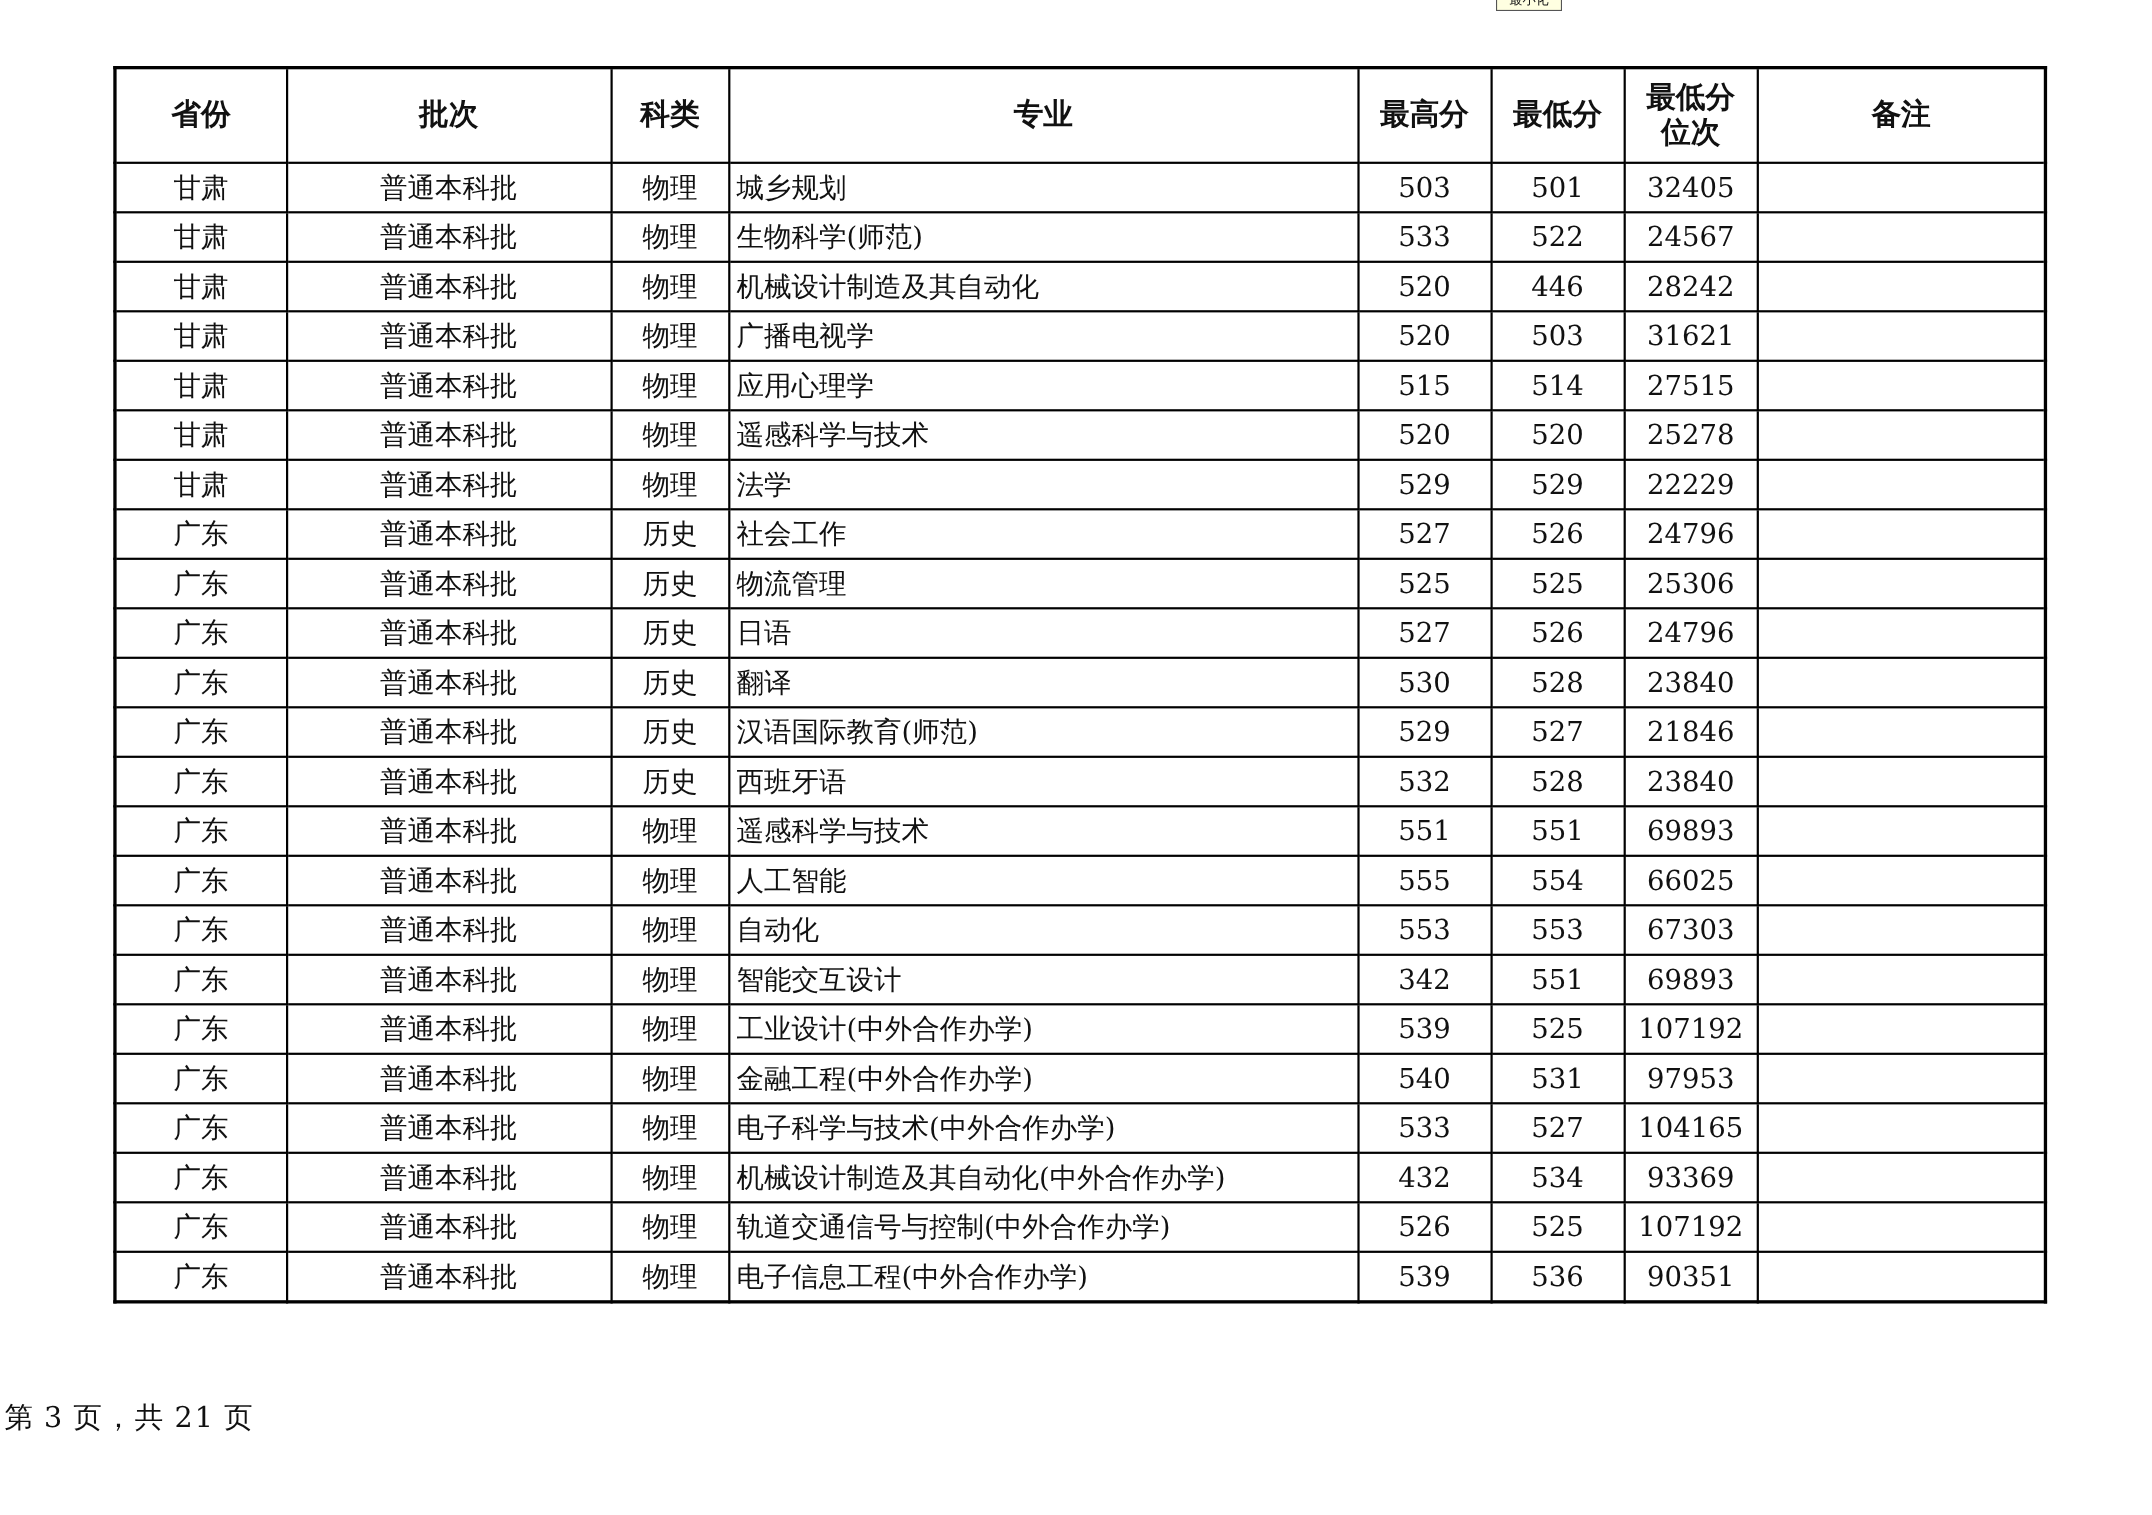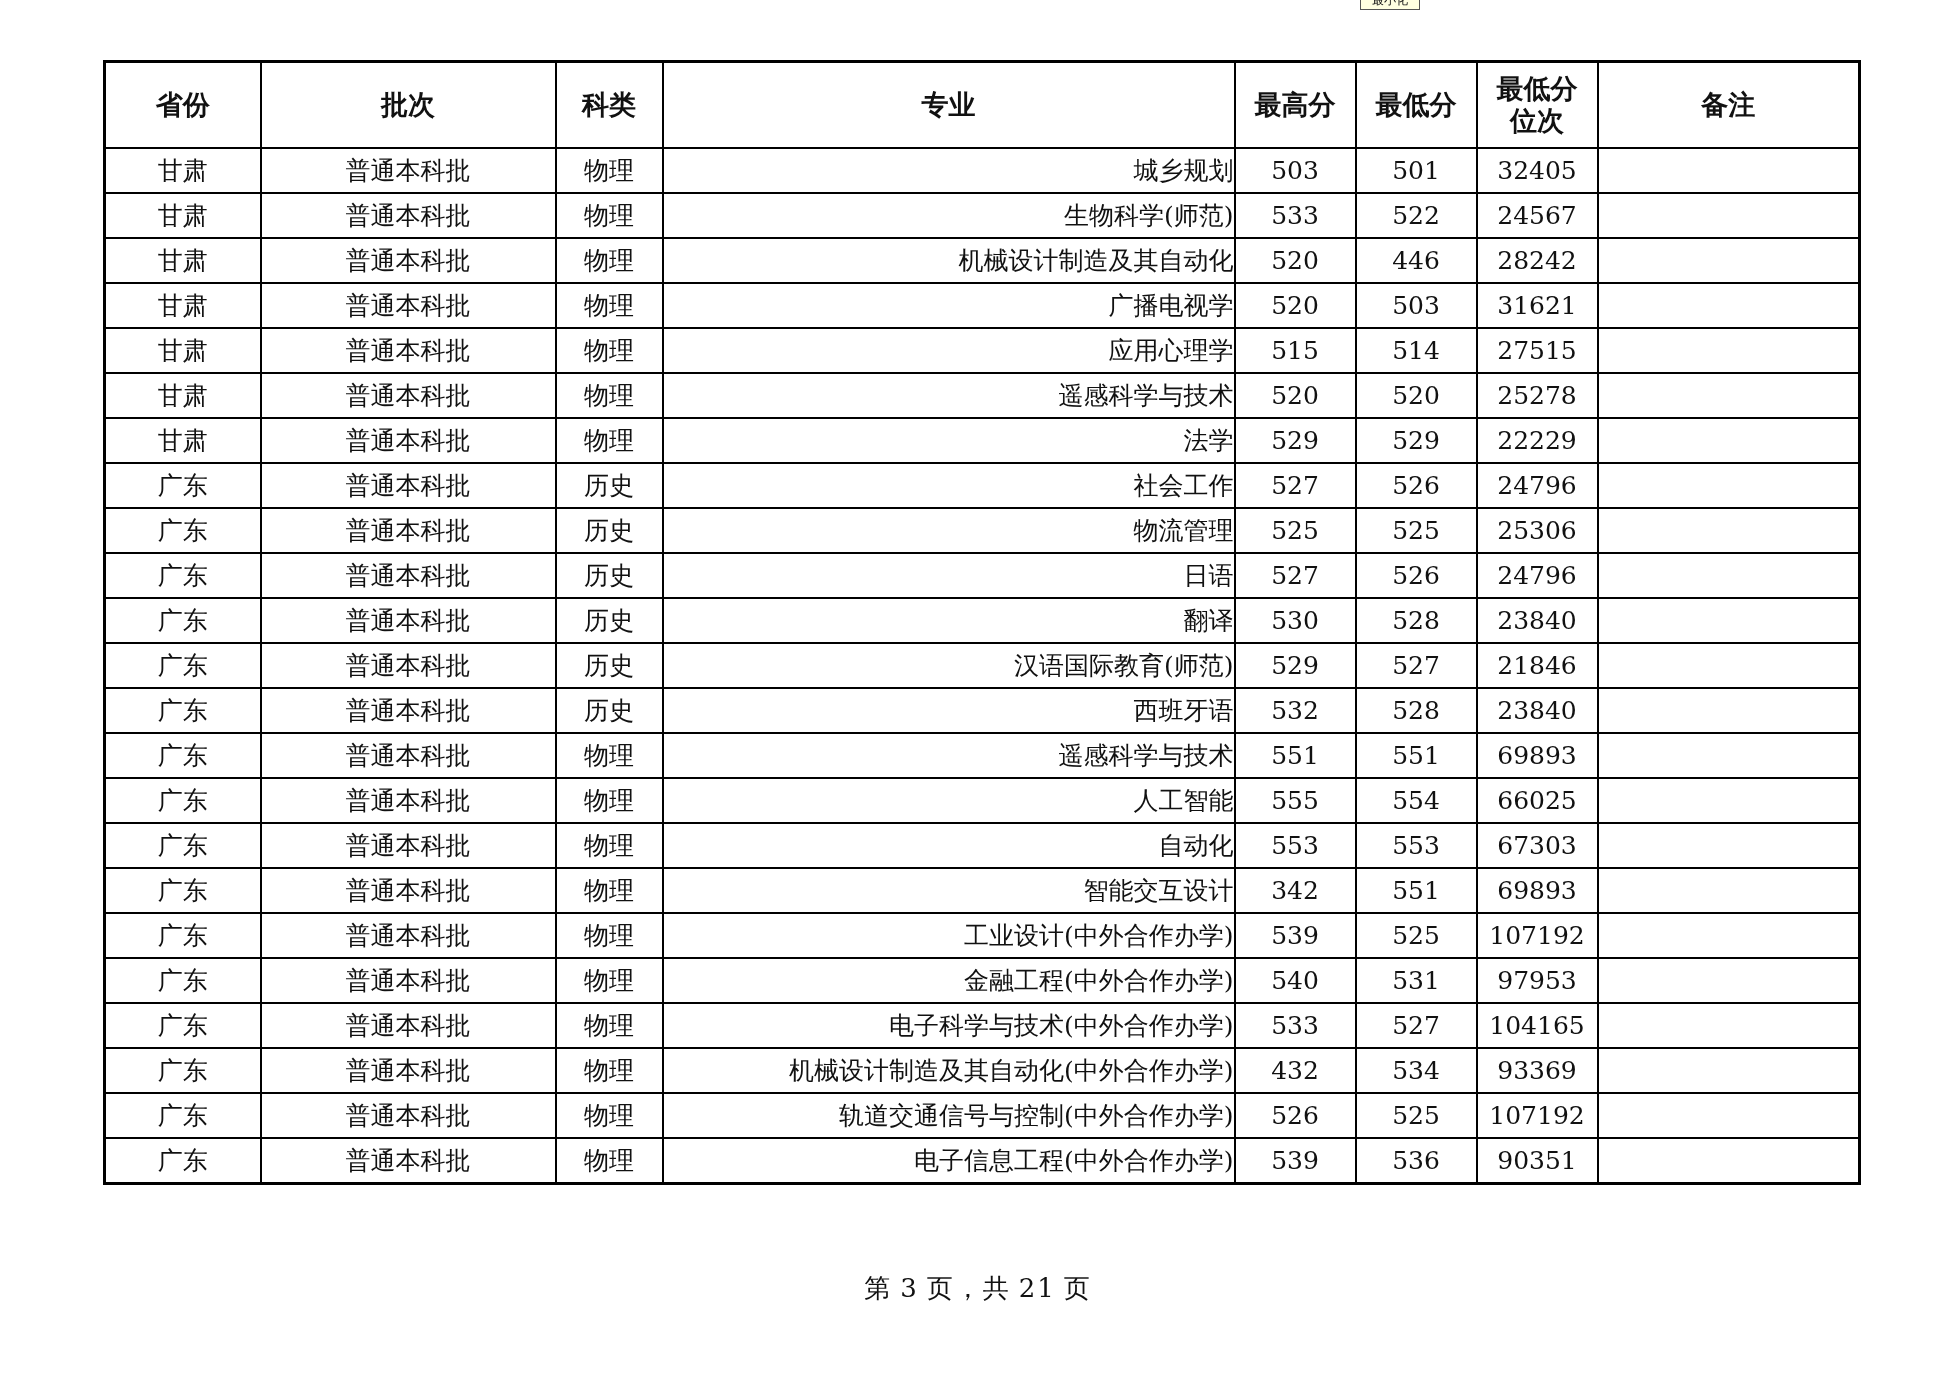--- a/index.html
+++ b/index.html
@@ -7,23 +7,23 @@
          font-family:"DejaVu Serif","Liberation Serif",serif; color:#111; }
   .tooltip { position:absolute; left:1360px; top:-8px; width:58px; height:16px;
              background:#ffffe1; border:1px solid #555; font-size:12px; line-height:14px;
              text-align:center; overflow:hidden; font-family:"DejaVu Sans",sans-serif; }
   table { position:absolute; left:103px; top:60px; border-collapse:collapse;
           table-layout:fixed; width:1755px;padding-left:17px; }
   td, th { border:2px solid #000; padding:0; overflow:hidden; white-space:nowrap; }
   th { height:84px; font-size:27px; font-weight:bold; text-align:center;
        font-family:"DejaVu Sans","Liberation Sans",sans-serif; line-height:32px; }
   td { height:43px; font-size:25px; text-align:center; }
-  td.major { text-align:right; padding-left:6px; }
+  td.major { text-align:left; padding-left:6px; }
   table { border:3px solid #000; }
-  .footer { position:absolute; top:1271px; left:0; width:1956px; text-align:center;
+  .footer { position:absolute; top:1271px; left:0; width:1956px; 
             font-size:26px; letter-spacing:2px; }
   .footer span { margin:0 4px; }
 </style>
 </head>
 <body>
 
 <div class="tooltip">最小化</div>
 
 <table>
   <colgroup>

